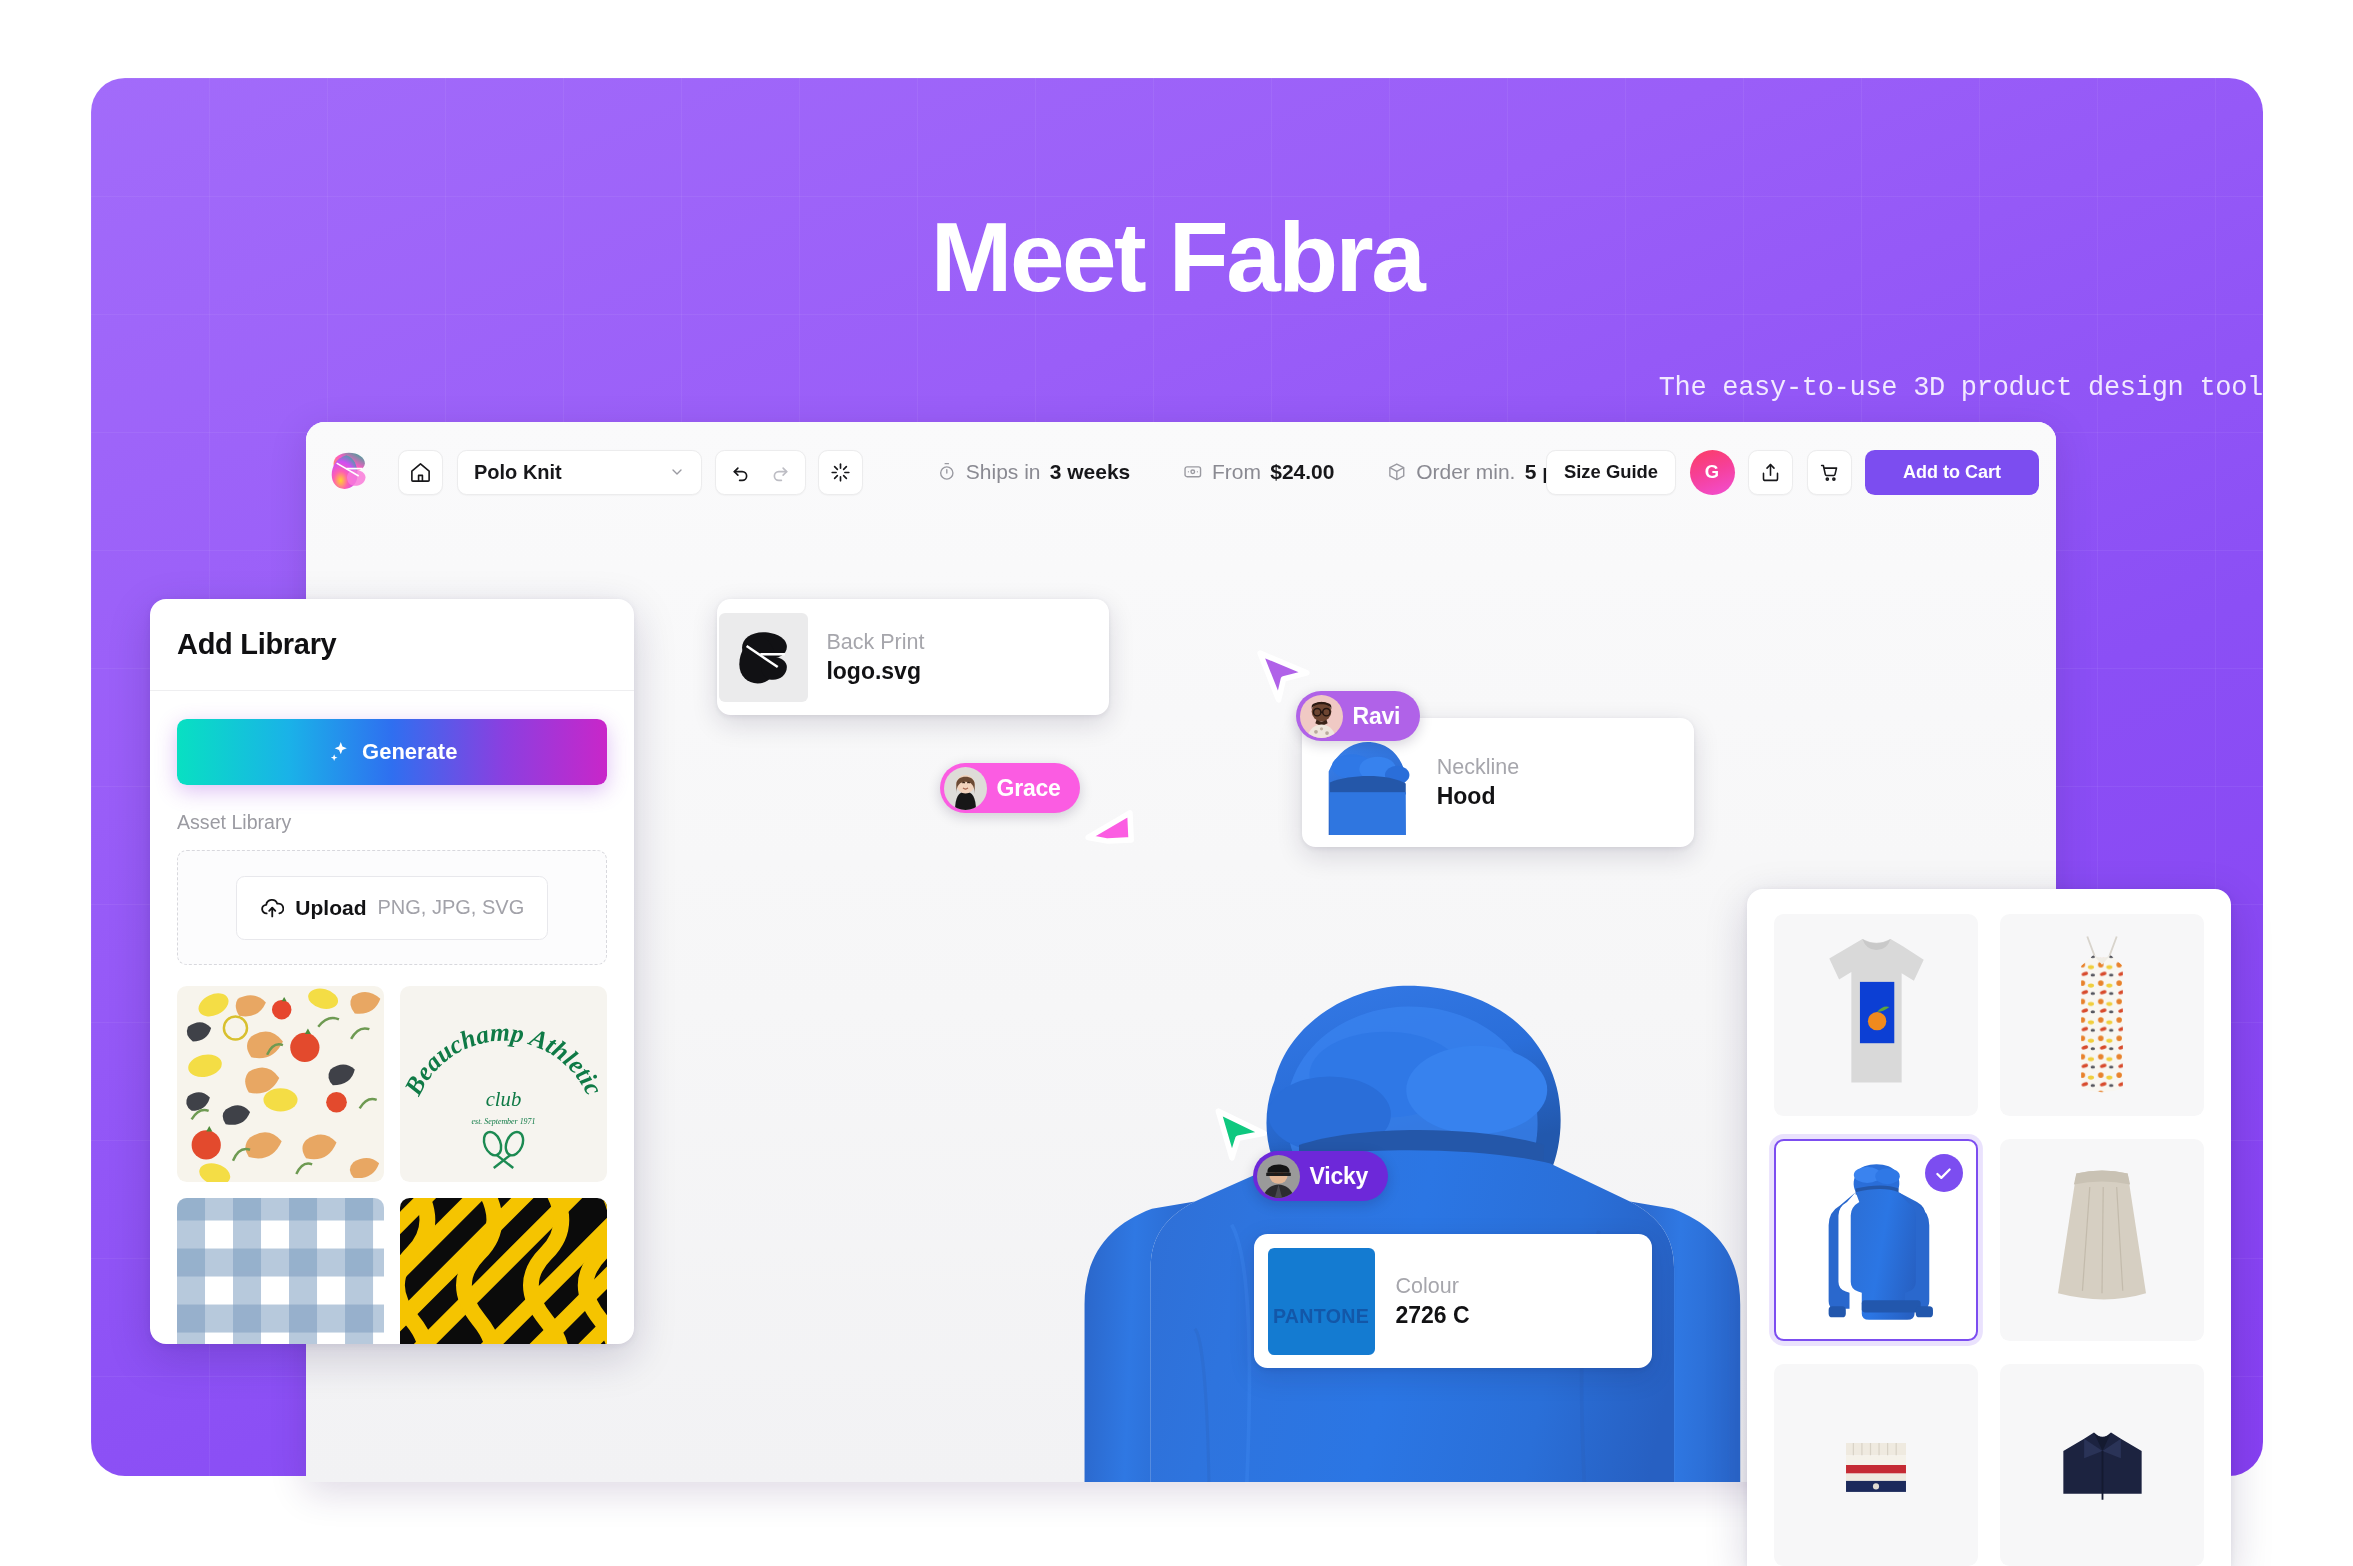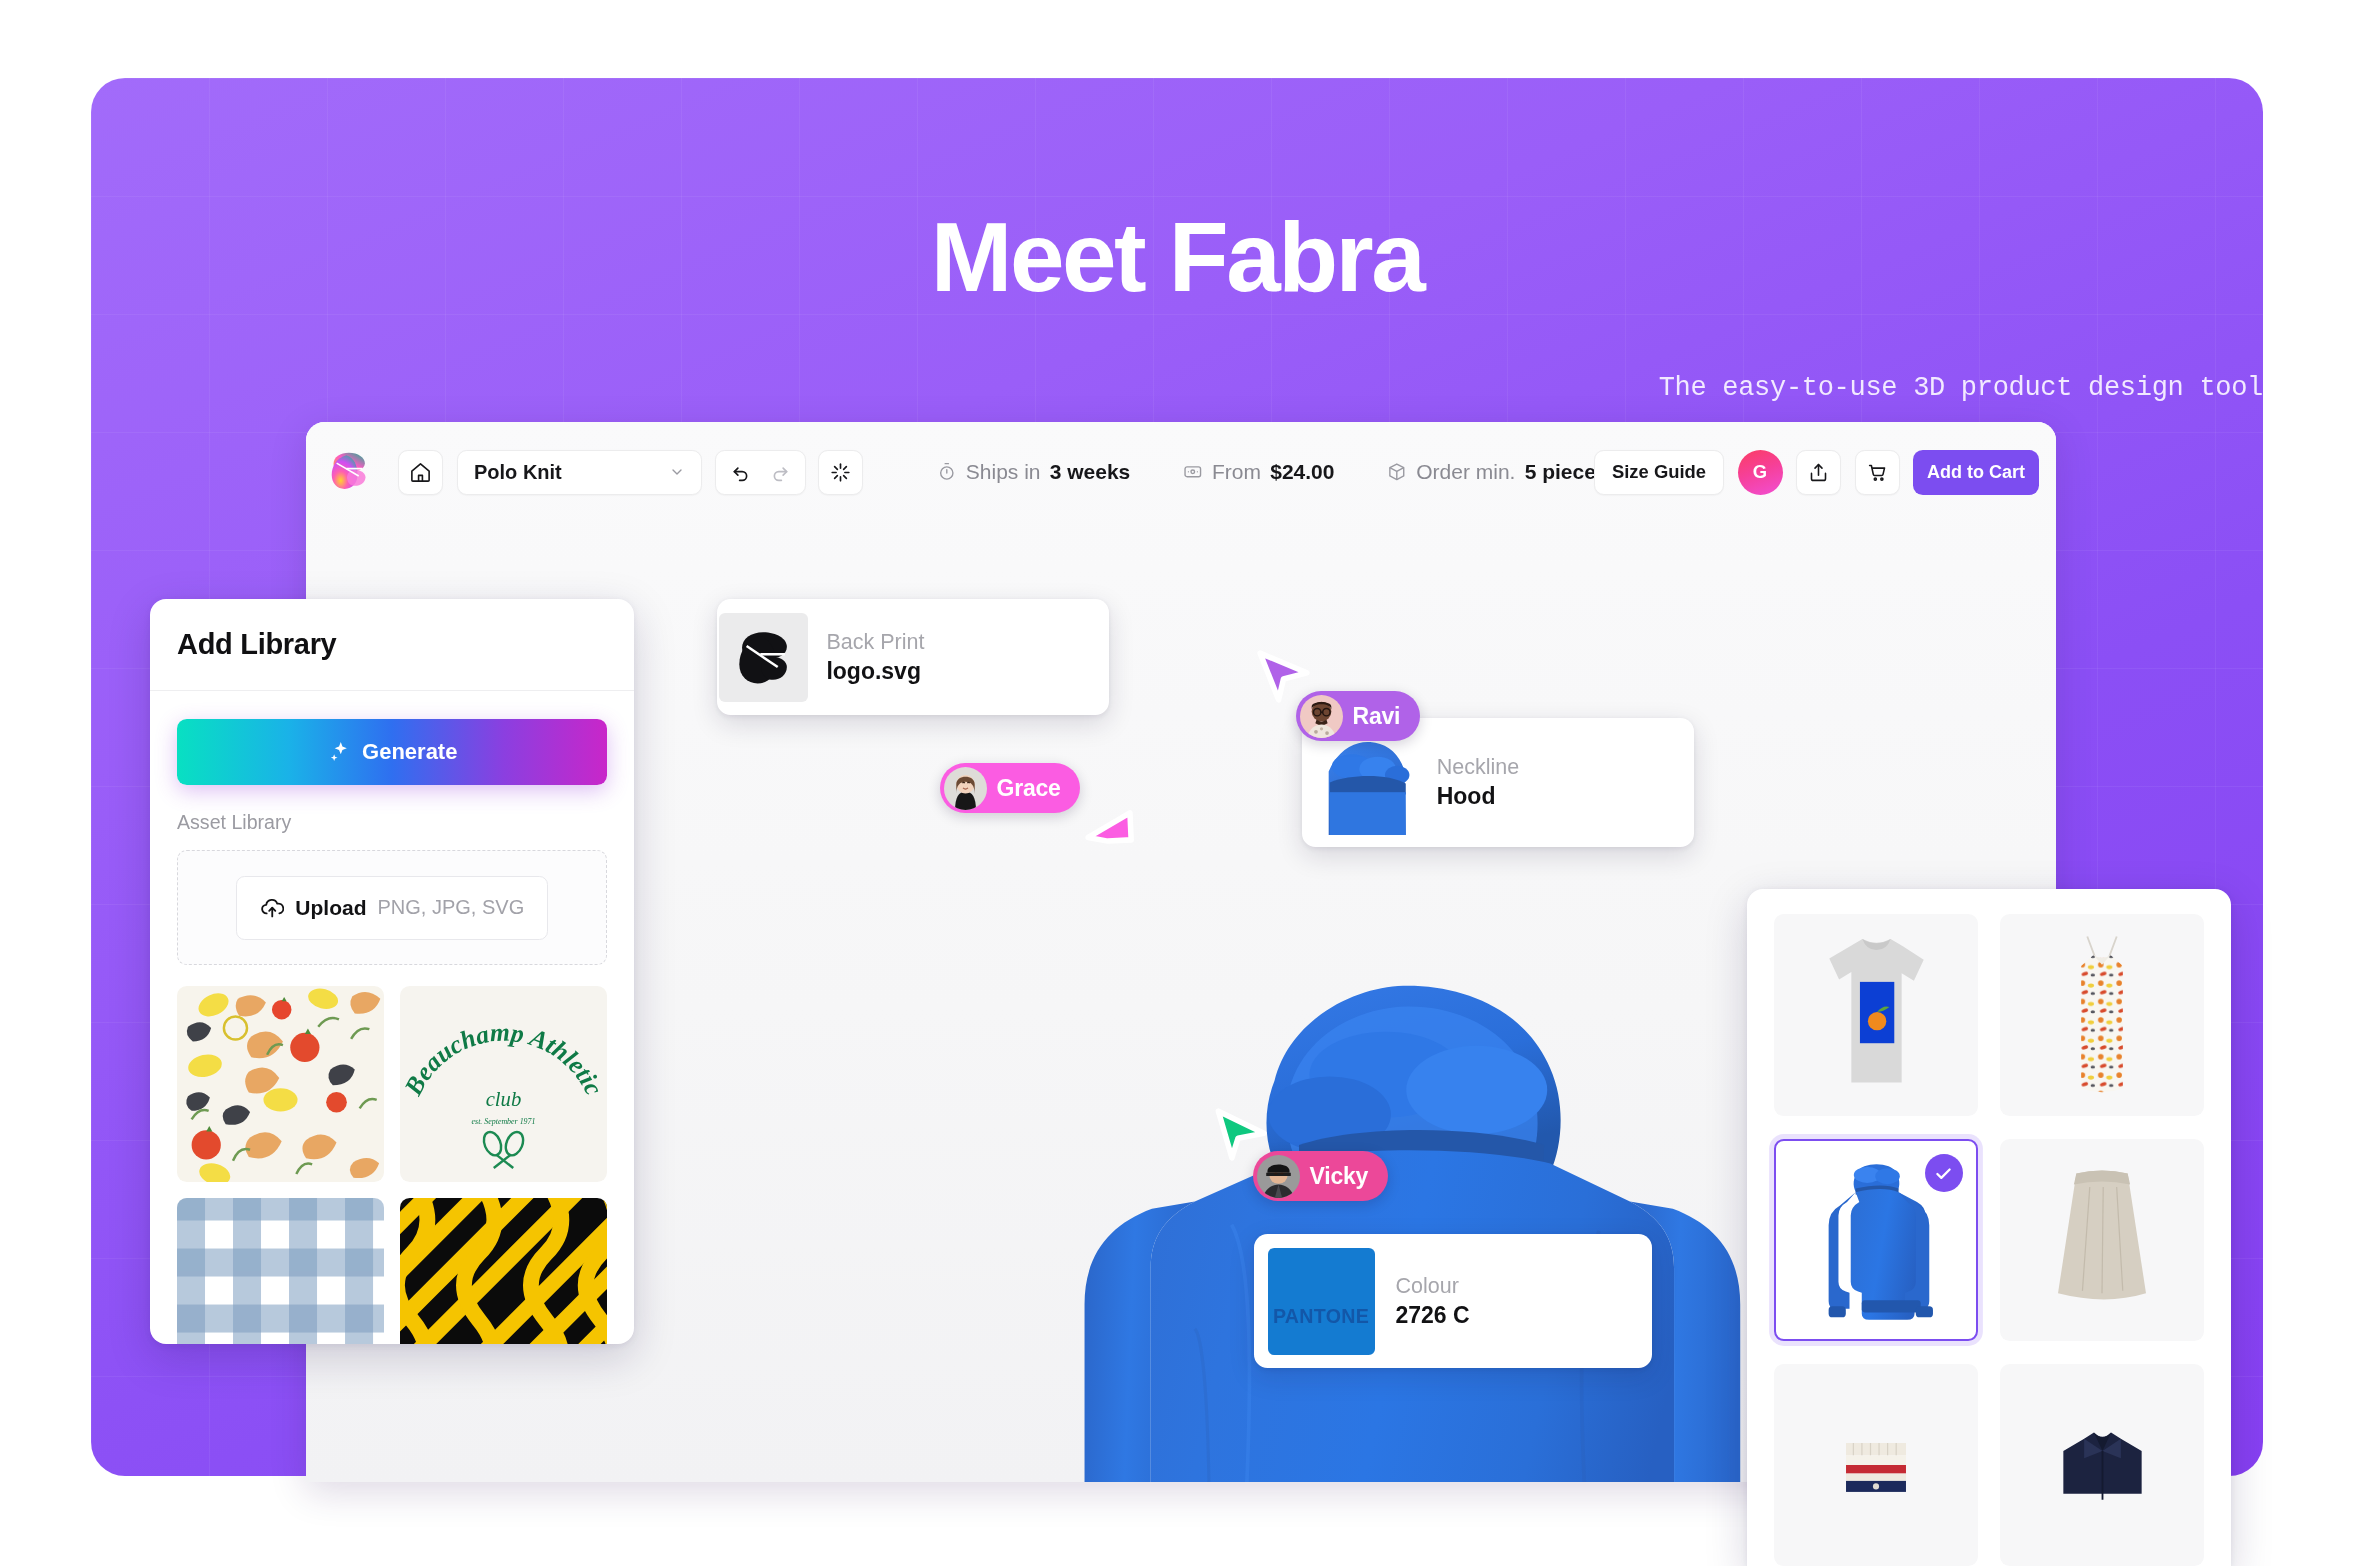--- a/index.html
+++ b/index.html
@@ -103,21 +103,21 @@
   #avatar-g {
     width: 45px; height: 45px; border-radius: 50%;
     background: linear-gradient(160deg,#fb3d63 0%,#f6409a 48%,#f14fd4 100%);
     color: #fff; font-size: 18.4px; font-weight: 700;
     display: flex; align-items: center; justify-content: center;
   }
   #btn-share, #btn-cart {
     position: relative; left: 0; top: 0; width: 45px; height: 45px;
   }
   #btn-add-cart {
-    height: 45px; padding: 0 14px;
+    height: 45px; padding: 0 38px;
     background: #7c4df0; border: none; border-radius: 9.8px;
     color: #fff; font-size: 18px; font-weight: 600;
     display: flex; align-items: center; justify-content: center;
   }
 
   
   #hoodie-wrap {
     position: absolute; left: 705px; top: 539px; width: 766px; height: 1030px;
   }
 
@@ -161,21 +161,21 @@
     display: flex; align-items: center; gap: 9.8px; padding: 3.7px 19.6px 3.7px 3.7px;
     box-shadow: 0 3.7px 12.3px rgba(20,10,50,0.18);
   }
   .cursor-badge .av { width: 43px; height: 43px; border-radius: 50%; overflow: hidden; flex: 0 0 auto; }
   .cursor-badge .nm { color: #ffffff; font-size: 23px; font-weight: 700; letter-spacing: -0.2px; }
 
   #badge-ravi  { left: 1296px; top: 691px; background: #b062e8; }
   #cur-ravi    { left: 1254px; top: 647px; }
   #badge-grace { left: 940px; top: 763px; background: #fb5ce2; }
   #cur-grace   { left: 1082px; top: 803px; }
-  #badge-vicky { left: 1253px; top: 1151px; background: #ec4899; }
+  #badge-vicky { left: 1253px; top: 1151px; background: #6d28d9; }
   #cur-vicky   { left: 1211px; top: 1105px; }
 
   
   #panel-graphic {
     position: absolute; left: 150px; top: 599px;
     width: 484px; height: 745px;
     background: #ffffff; border-radius: 16px;
     box-shadow: 0 13.5px 43px rgba(30,15,70,0.18), 0 1.8px 7.4px rgba(30,15,70,0.07);
     overflow: hidden;
   }

